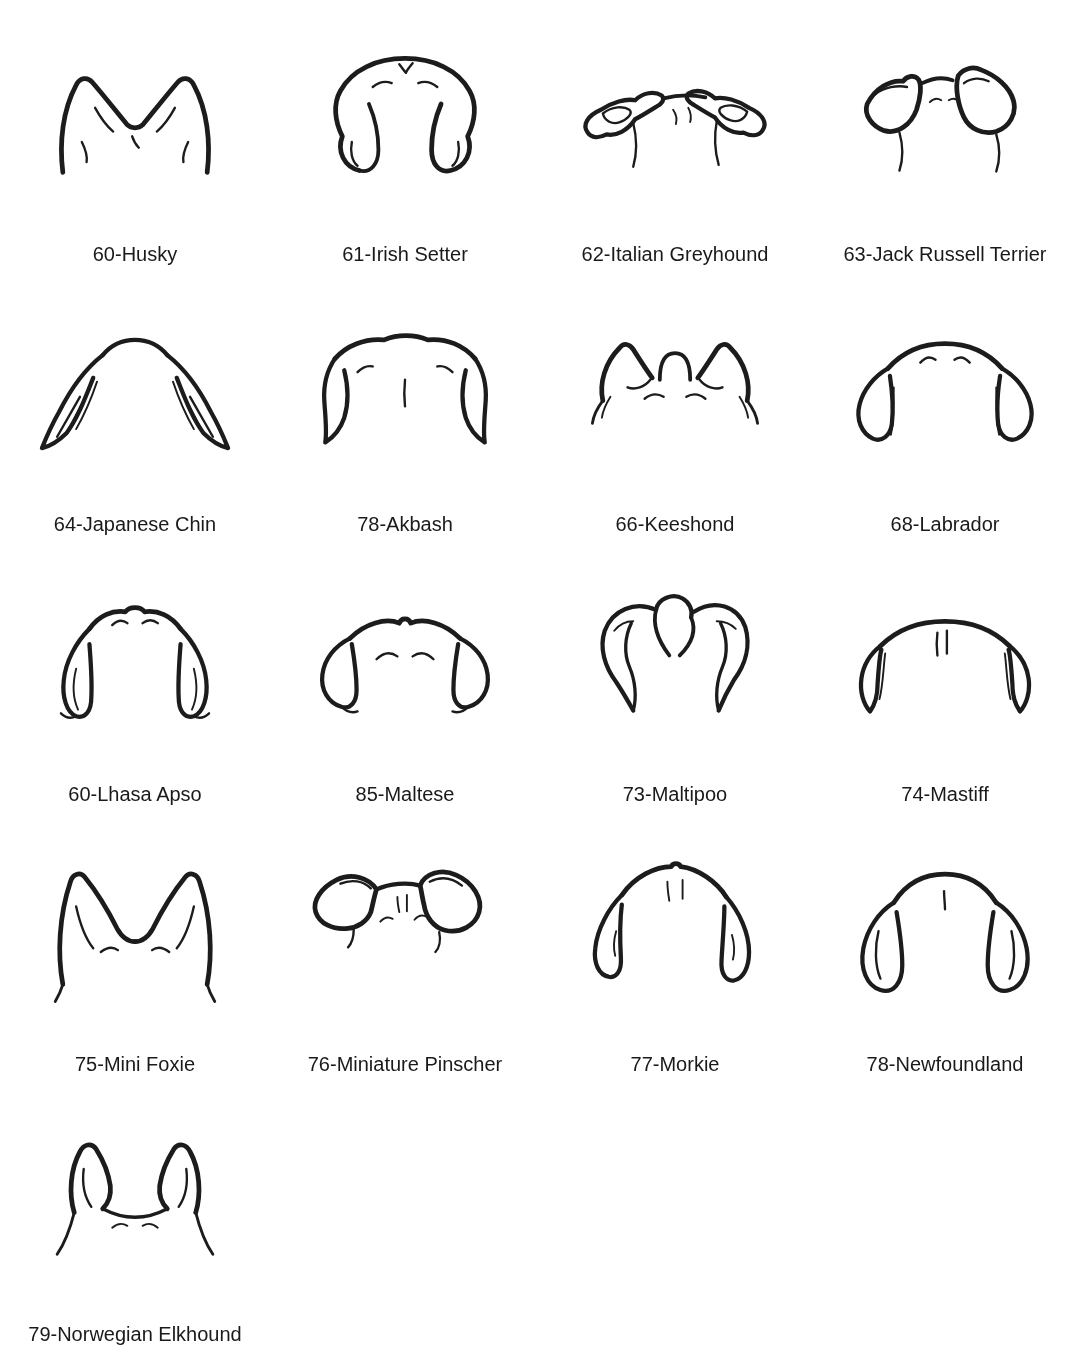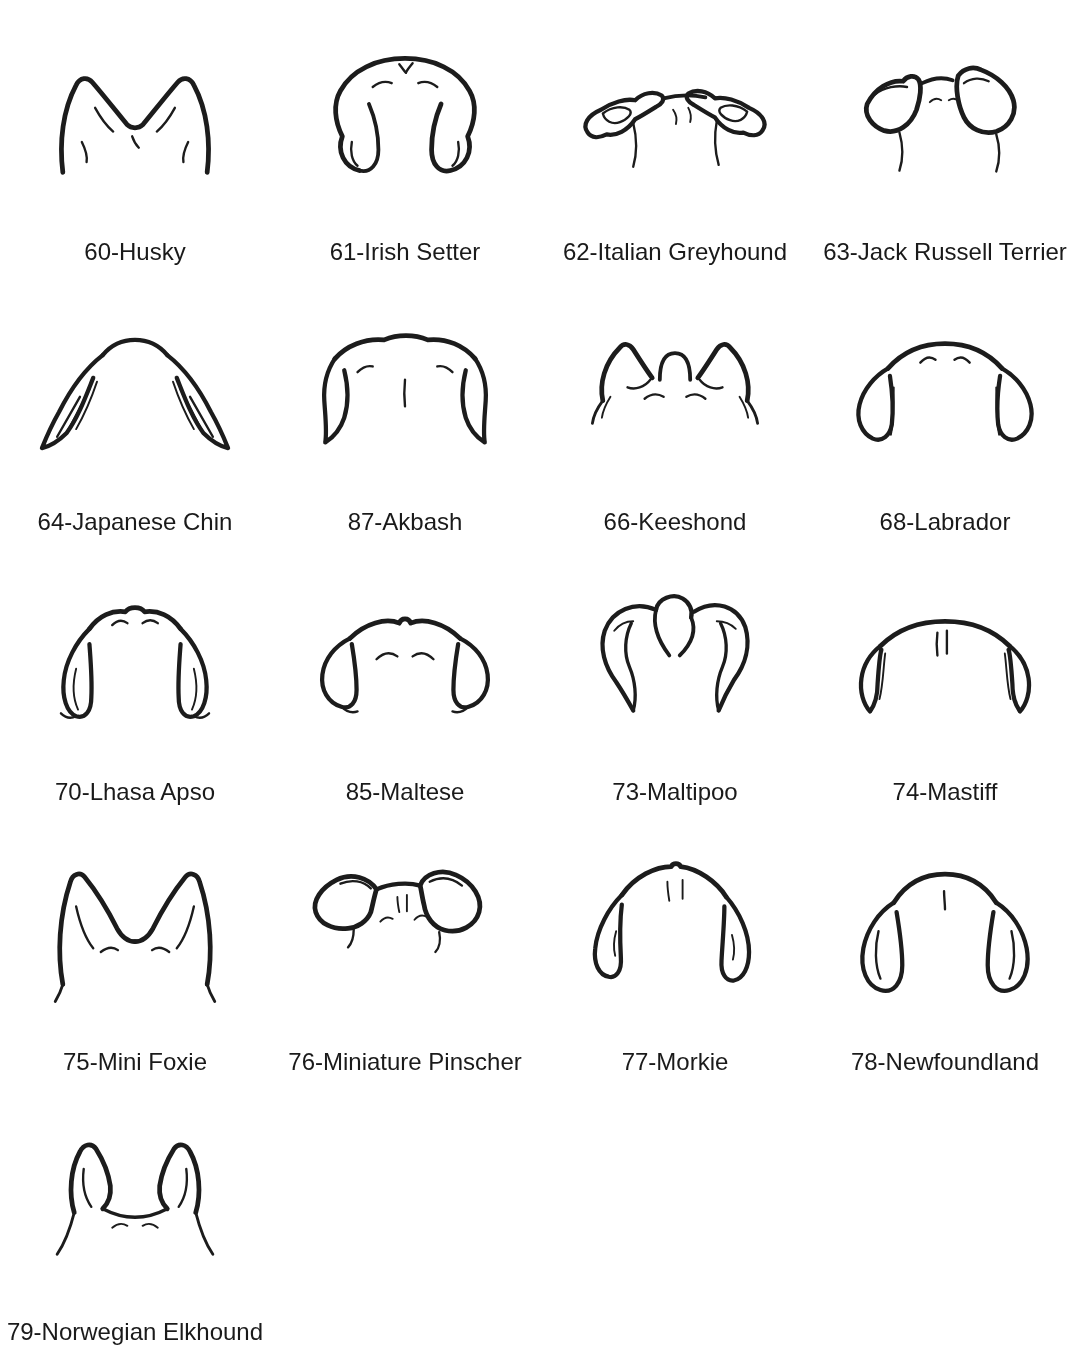--- a/index.html
+++ b/index.html
@@ -30,21 +30,21 @@
     align-items: center;
     justify-content: center;
   }
   .ink path {
     fill: none;
     stroke: #1c1c1c;
     stroke-linecap: round;
     stroke-linejoin: round;
   }
   .label {
-    font-size: 24px;
+    font-size: 20px;
     line-height: 1.1;
     color: #1a1a1a;
     white-space: nowrap;
     text-align: center;
   }
 </style>
 </head>
 <body>
 
 <div class="sheet">
@@ -146,21 +146,21 @@
           <g class="ink">
         <path stroke-width="5" d="M46,62 C58,48 78,40 98,42 C112,36 130,36 144,42 C164,40 182,48 194,62"></path>
         <path stroke-width="4.5" d="M46,62 C38,74 34,90 35,106 C36,122 38,138 36,150 C44,145 52,136 56,124 C61,108 60,90 56,74"></path>
         <path stroke-width="4.5" d="M194,62 C202,74 206,90 205,106 C204,122 202,138 204,150 C196,145 188,136 184,124 C179,108 180,90 184,74"></path>
         <path stroke-width="2.5" d="M120,84 C119,94 119,103 120,112"></path>
         <path stroke-width="2.5" d="M70,76 Q78,68 86,70"></path>
         <path stroke-width="2.5" d="M170,76 Q162,68 154,70"></path>
       </g>
         </svg>
     </div>
-    <figcaption class="label">87-Akbash</figcaption>
+    <figcaption class="label">78-Akbash</figcaption>
   </figure>
 
   <figure class="cell">
     <div class="art">
       <svg viewBox="0 0 240 178" width="228" height="169">
           <g class="ink">
         <path stroke-width="5" d="M44,106 C40,88 46,66 62,50 C66,45 72,46 76,52 C83,63 90,74 96,82"></path>
         <path stroke-width="2.5" d="M94,84 C88,92 78,95 70,92"></path>
         <path stroke-width="3" d="M44,106 C38,114 34,122 33,130"></path>
         <path stroke-width="2" d="M52,102 C47,110 44,117 43,124"></path>
@@ -205,21 +205,21 @@
         <path stroke-width="2.5" d="M58,154 C52,157 46,155 42,151"></path>
         <path stroke-width="2" d="M58,104 C54,120 55,136 60,147"></path>
         <path stroke-width="4.5" d="M168,62 C182,76 193,96 195,116 C197,134 192,150 182,154 C172,157 166,148 166,134 C165,114 167,92 168,78"></path>
         <path stroke-width="2.5" d="M182,154 C188,157 194,155 198,151"></path>
         <path stroke-width="2" d="M182,104 C186,120 185,136 180,147"></path>
         <path stroke-width="2.5" d="M96,58 Q104,50 112,56"></path>
         <path stroke-width="2.5" d="M128,56 Q136,50 144,56"></path>
       </g>
         </svg>
     </div>
-    <figcaption class="label">70-Lhasa Apso</figcaption>
+    <figcaption class="label">60-Lhasa Apso</figcaption>
   </figure>
 
 
   <figure class="cell">
     <div class="art">
       <svg viewBox="0 0 240 178" width="228" height="169">
           <g class="ink">
         <path stroke-width="5" d="M62,72 C78,56 100,50 114,56 C116,50 124,50 126,56 C140,50 162,56 178,72"></path>
         <path stroke-width="4.5" d="M62,72 C46,80 35,94 33,110 C31,126 39,140 53,144 C63,147 69,139 69,126 C69,110 66,90 64,78"></path>
         <path stroke-width="2.5" d="M53,144 C58,149 64,151 70,149"></path>

